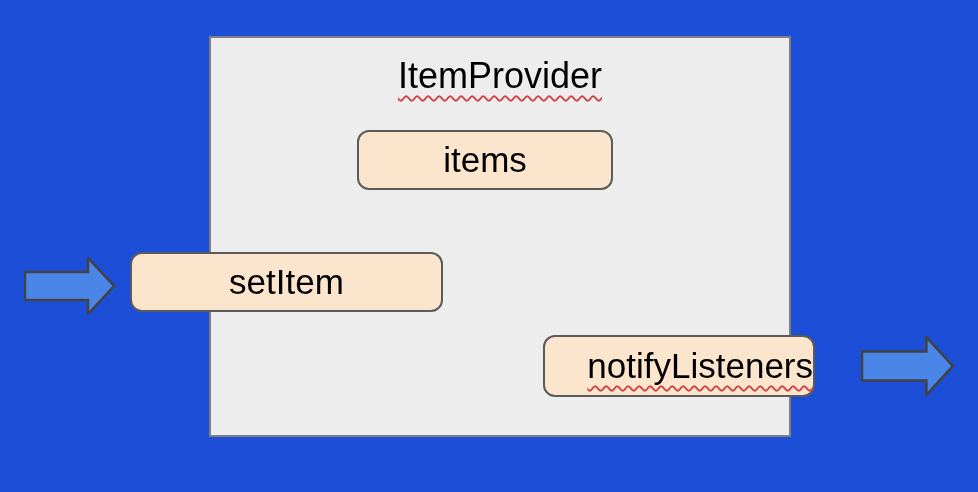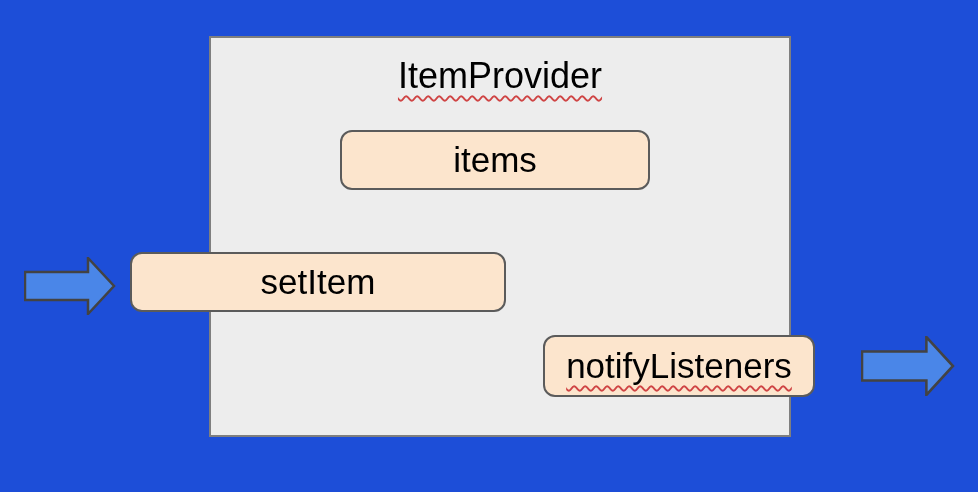--- a/index.html
+++ b/index.html
@@ -43,23 +43,23 @@
 
   .node {
     position: absolute;
     display: flex; align-items: center; justify-content: center;
     background: var(--node-fill);
     border: 2px solid var(--node-border);
     border-radius: 12px;
     font-size: 35px;
     color: var(--text);
   }
-  .node-items           { left: 340px; top: 130px; width: 310px; height: 60px; }
-  .node-setitem         { left: 130px; top: 252px; width: 376px; height: 60px; }
-  .node-notifylisteners { left: 543px; top: 335px; width: 272px; height: 62px; }
+  .node-items           { left: 357px; top: 130px; width: 256px; height: 60px; }
+  .node-setitem         { left: 130px; top: 252px; width: 313px; height: 60px; }
+  .node-notifylisteners { left: 543px; top: 335px; width: 272px; height: 62px; justify-content: flex-end; }
 
   .squiggle {
     text-decoration-line: underline;
     text-decoration-style: wavy;
     text-decoration-color: var(--squiggle);
     text-decoration-thickness: 2px;
     text-underline-offset: 7px;
   }
 
   .arrow { position: absolute; display: block; }

